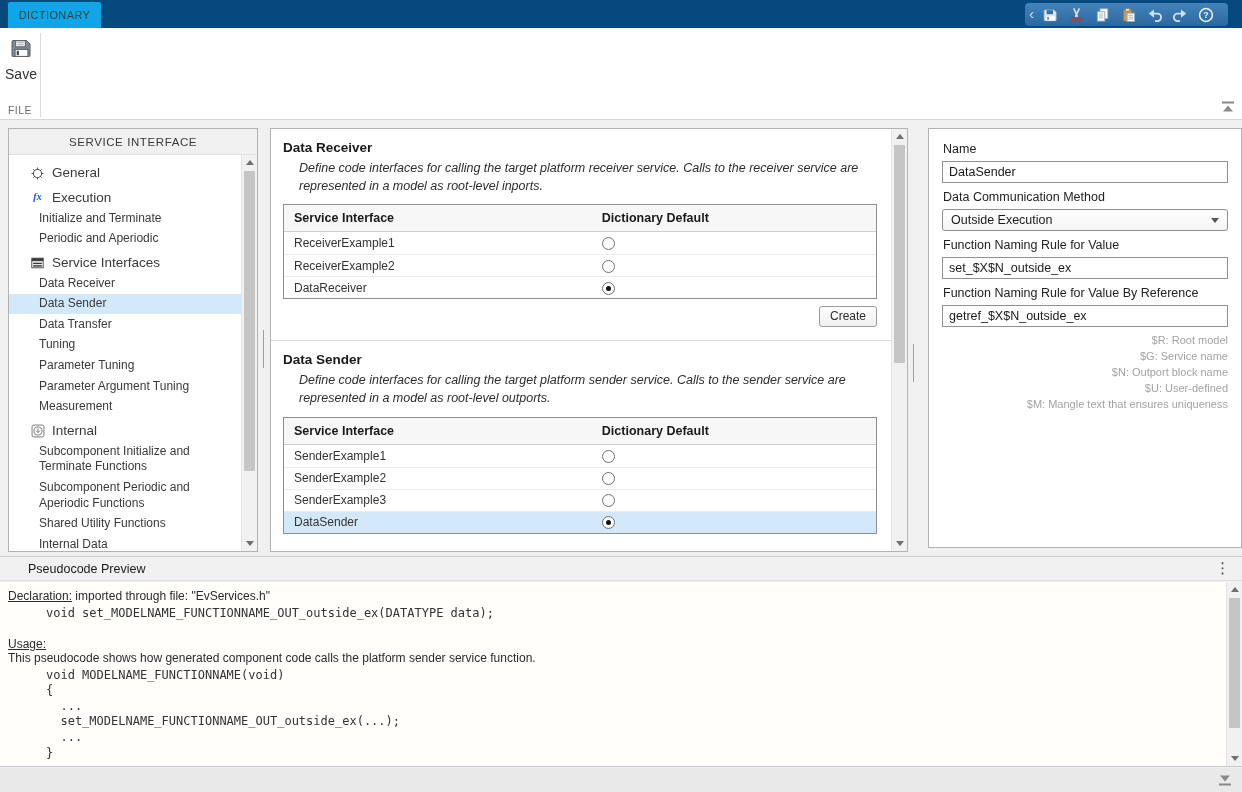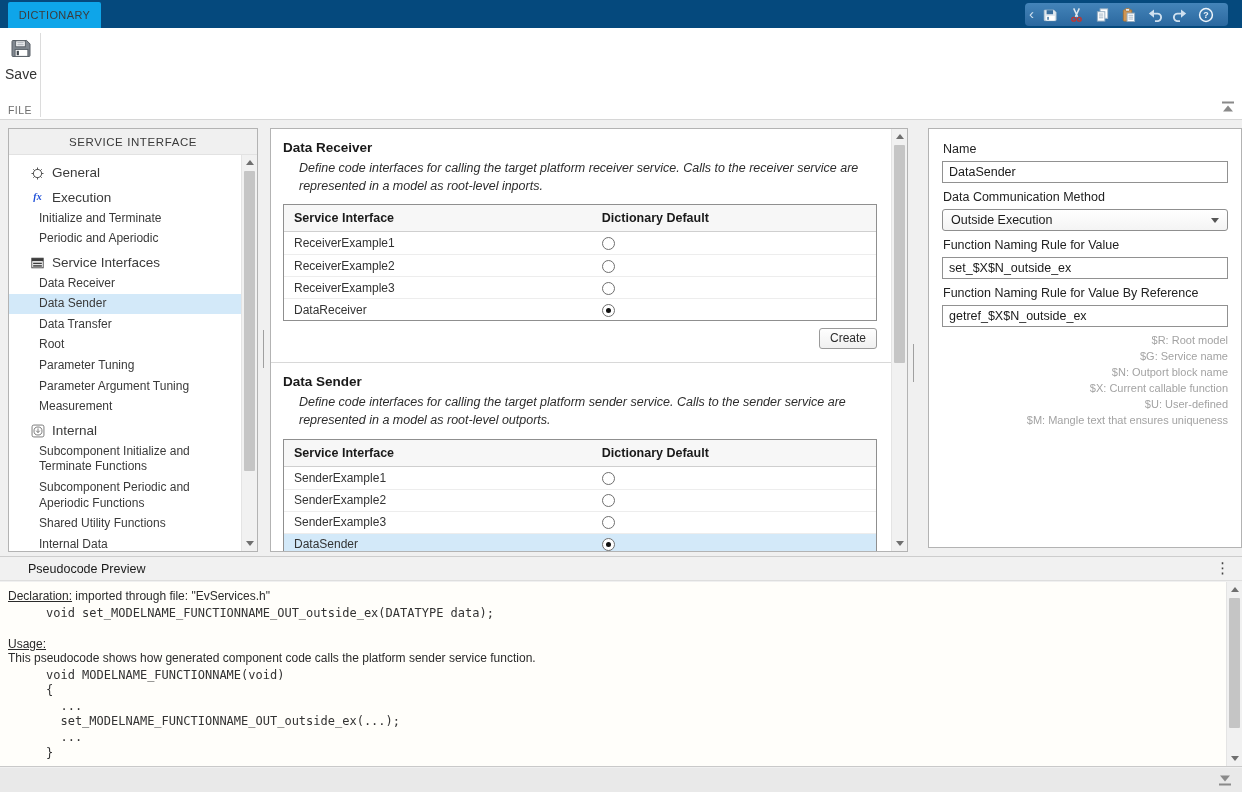--- a/index.html
+++ b/index.html
@@ -225,21 +225,21 @@
         <div class="side-item child">
           <span>Data Receiver</span>
         </div>
         <div class="side-item child selected">
           <span>Data Sender</span>
         </div>
         <div class="side-item child">
           <span>Data Transfer</span>
         </div>
         <div class="side-item child">
-          <span>Root</span>
+          <span>Tuning</span>
         </div>
         <div class="side-item child">
           <span>Parameter Tuning</span>
         </div>
         <div class="side-item child">
           <span>Parameter Argument Tuning</span>
         </div>
         <div class="side-item child">
           <span>Measurement</span>
         </div>
@@ -293,24 +293,20 @@
           <div>
               <div class="trow">
                 <div>ReceiverExample1</div>
                 <div><span class="radio"></span></div>
               </div>
               <div class="trow">
                 <div>ReceiverExample2</div>
                 <div><span class="radio"></span></div>
               </div>
               <div class="trow">
-                <div>ReceiverExample3</div>
-                <div><span class="radio"></span></div>
-              </div>
-              <div class="trow">
                 <div>DataReceiver</div>
                 <div><span class="radio checked"></span></div>
               </div>
             </div>
         </div>
         <div class="create-row">
           <span class="create-btn">Create</span>
         </div>
       </div>
 
@@ -369,21 +365,20 @@
       <span class="dd-arrow"></span>
     </div>
     <div class="prop-label">Function Naming Rule for Value</div>
     <input class="prop-input" type="text" value="set_$X$N_outside_ex" style="">
     <div class="prop-label">Function Naming Rule for Value By Reference</div>
     <input class="prop-input" type="text" value="getref_$X$N_outside_ex" style="">
     <div class="token-list">
         <div>$R: Root model</div>
         <div>$G: Service name</div>
         <div>$N: Outport block name</div>
-        <div>$X: Current callable function</div>
         <div>$U: User-defined</div>
         <div>$M: Mangle text that ensures uniqueness</div>
       </div>
   </div>
 
   <div class="pseudo-header">
     <span class="pseudo-title">Pseudocode Preview</span>
     <span class="kebab">⋮</span>
   </div>
   <div class="pseudo-body">

